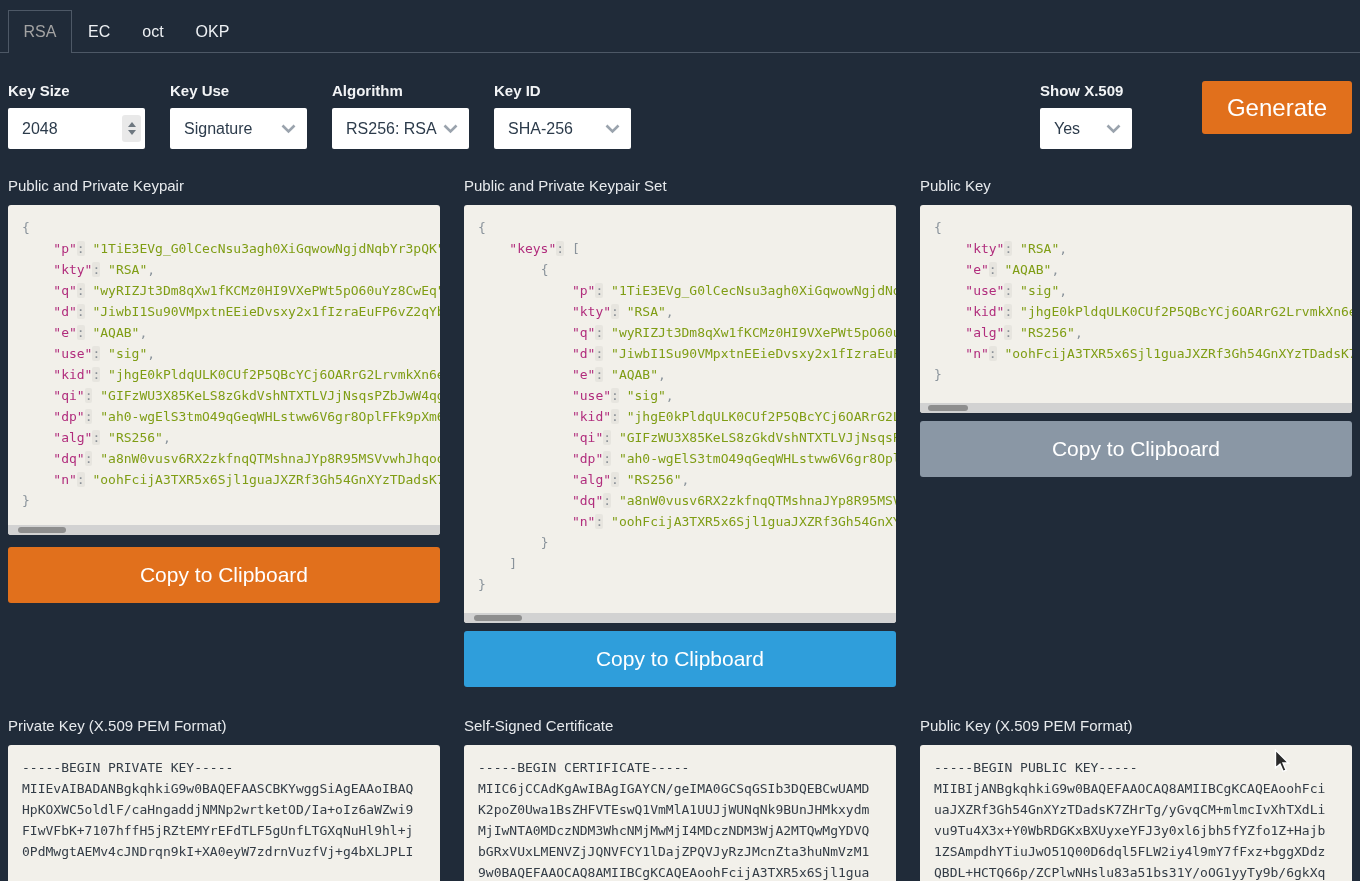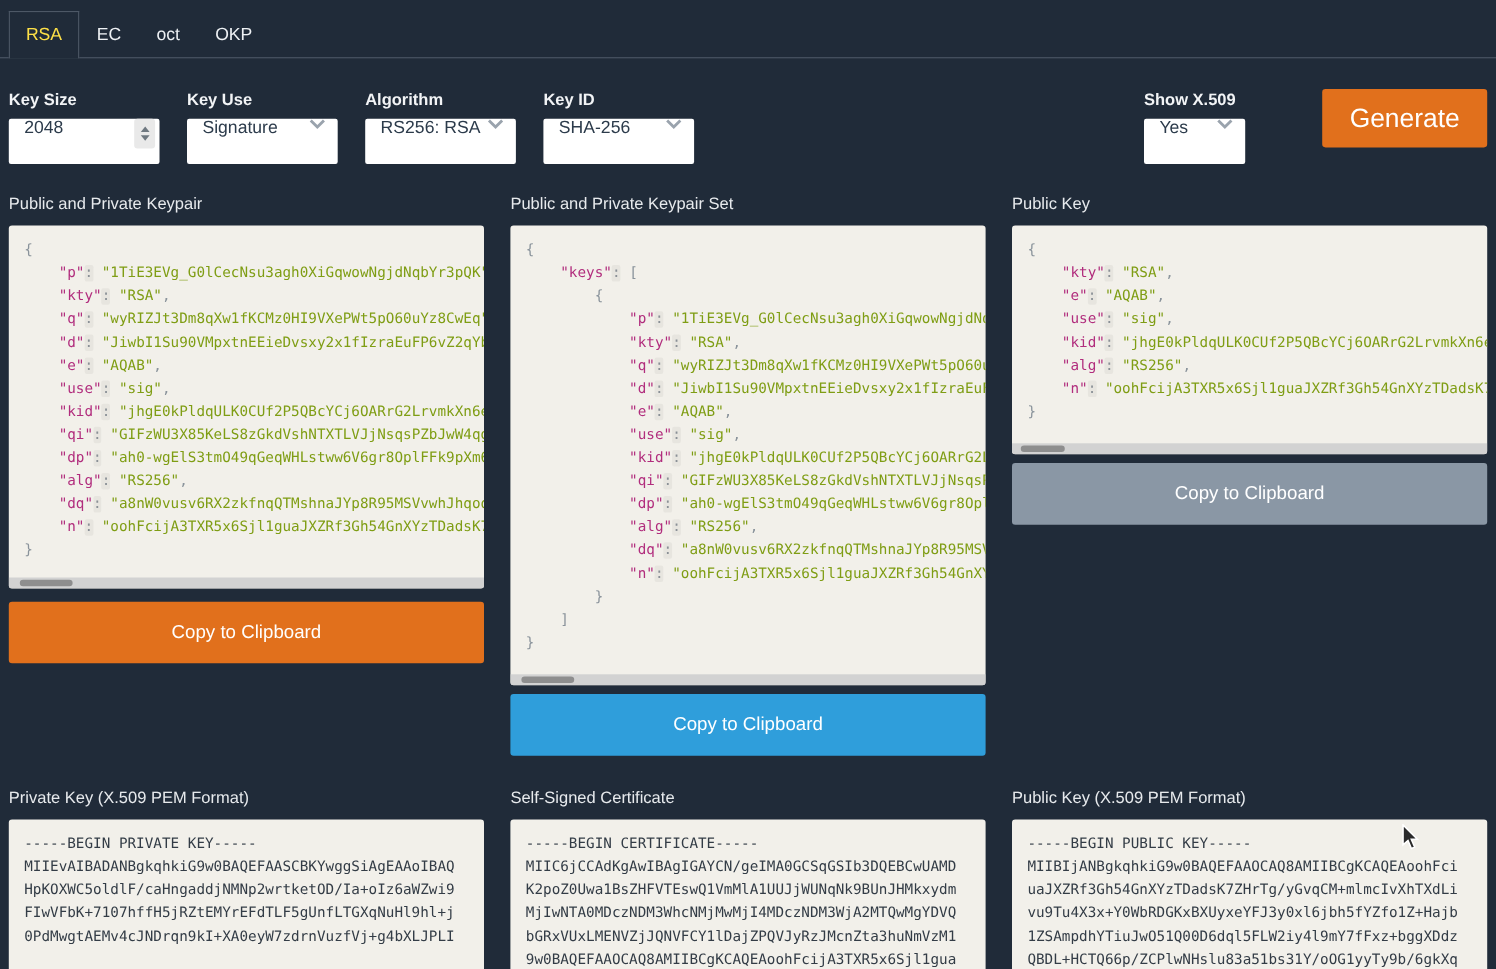--- a/index.html
+++ b/index.html
@@ -8,29 +8,29 @@
     position:relative;
     background:#202b39;
     font-family:"Liberation Sans", sans-serif;
     cursor:default;
   }
   
   .tabbar { position:absolute; left:0; top:0; width:1360px; height:53px;
             border-bottom:1px solid #4d5866; display:flex; align-items:flex-end; padding-left:8px; }
   .tab { font-size:16px; color:#eef1f4; padding:12px 16px; line-height:17px; }
   .tab.active {
-    color:#fde047; background:#202b39;
+    color:#a3a3a3; background:#202b39;
     border:1px solid #4d5866; border-bottom:none;
     width:64px; text-align:center; height:43px; margin-bottom:-1px;
     padding:12px 0 0 0;
   }
   
   .ctl-label { position:absolute; font-size:15px; font-weight:700; color:#f2f4f6; top:82px;text-align:right; }
   .ctl-box { position:absolute; top:108px; height:41px; background:#ffffff; border-radius:2px;
-             display:flex; align-items:flex-start; font-size:16px; color:#2c3b4b; }
+             display:flex; align-items:center; font-size:16px; color:#2c3b4b; }
   .ctl-box .val { padding-left:14px; flex:1; white-space:nowrap; overflow:hidden; }
   .chev { flex:0 0 auto; margin-right:11px; display:flex; align-items:center; }
   .stepper { flex:0 0 auto; width:19px; height:27px; margin-right:4px; background:#e9e9e9;
              border-radius:3px; display:flex; flex-direction:column; justify-content:center; align-items:center; gap:3px; }
   .sp-up   { width:0; height:0; border-left:4px solid transparent; border-right:4px solid transparent; border-bottom:5px solid #6e7880; }
   .sp-down { width:0; height:0; border-left:4px solid transparent; border-right:4px solid transparent; border-top:5px solid #6e7880; }
   .btn { display:flex; align-items:center; justify-content:center; color:#ffffff; border-radius:3px; }
   #generate { position:absolute; left:1202px; top:81px; width:150px; height:53px; font-size:24px; }
   
   .col { position:absolute; width:432px; }
@@ -41,21 +41,21 @@
   .code { position:absolute; left:14px; top:12px; right:0; font-family:"DejaVu Sans Mono", monospace;
           font-size:13px; line-height:21px; white-space:pre; }
   .cl { height:21px; }
   .key { color:#b12d7d; }
   .str { color:#7f9d14; }
   .pun { color:#8a939b; }
   .pln { color:#555; }
   .pc  { color:#8a9096; background:#e7e5df; border-radius:2px; }
   .hscroll { position:absolute; left:0; bottom:0; width:100%; height:10px; background:#d2d2d2; }
   .hthumb { position:absolute; top:2px; height:6px; background:#8e8e8e; border-radius:4px; }
-  .copybtn { position:absolute; left:0; width:432px; height:56px; font-size:17px; }
+  .copybtn { position:absolute; left:0; width:432px; height:56px; font-size:21px; }
   .pemblock { position:absolute; left:0; top:28px; width:432px; height:200px; background:#f2f0ea; border-radius:3px; overflow:hidden; }
   .pem { position:absolute; left:14px; top:12px; font-family:"DejaVu Sans Mono", monospace;
          font-size:13px; line-height:21px; white-space:pre; color:#333c46; }
   #cursor { position:absolute; left:1274px; top:749px; z-index:50; }
 </style>
 </head>
 <body style="background: rgb(32, 43, 57);">
 
 <div class="tabbar">
   <div class="tab active">RSA</div>

